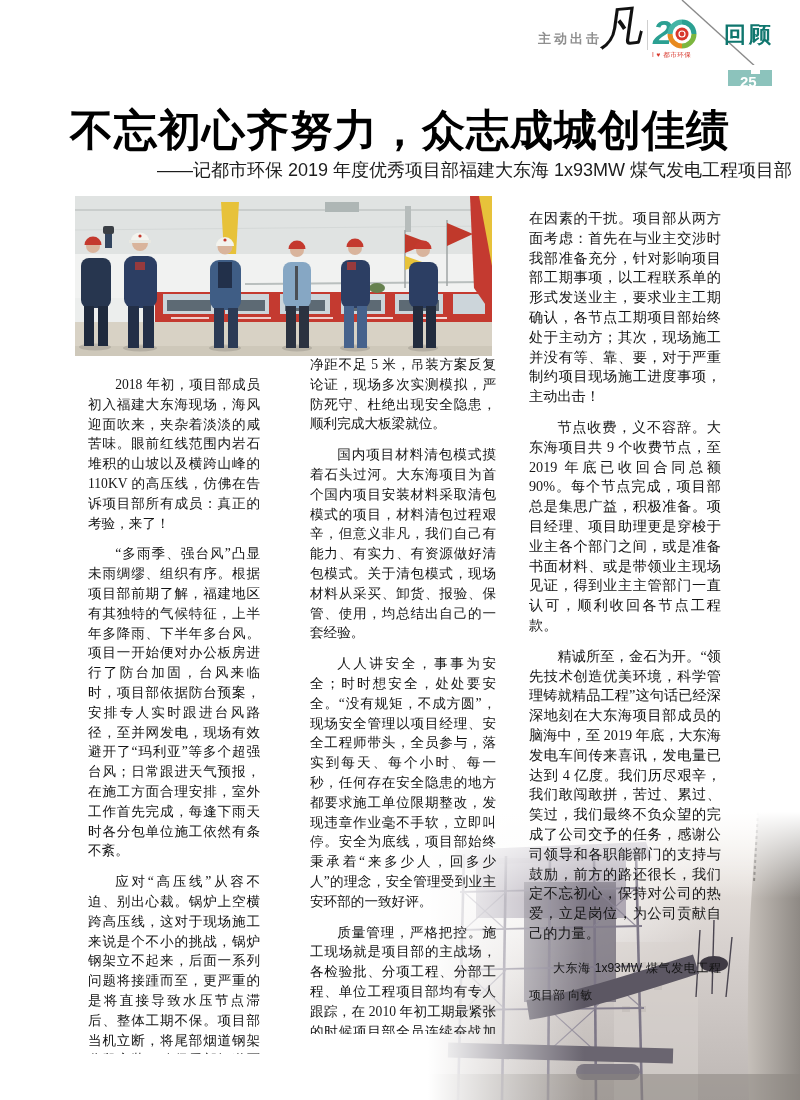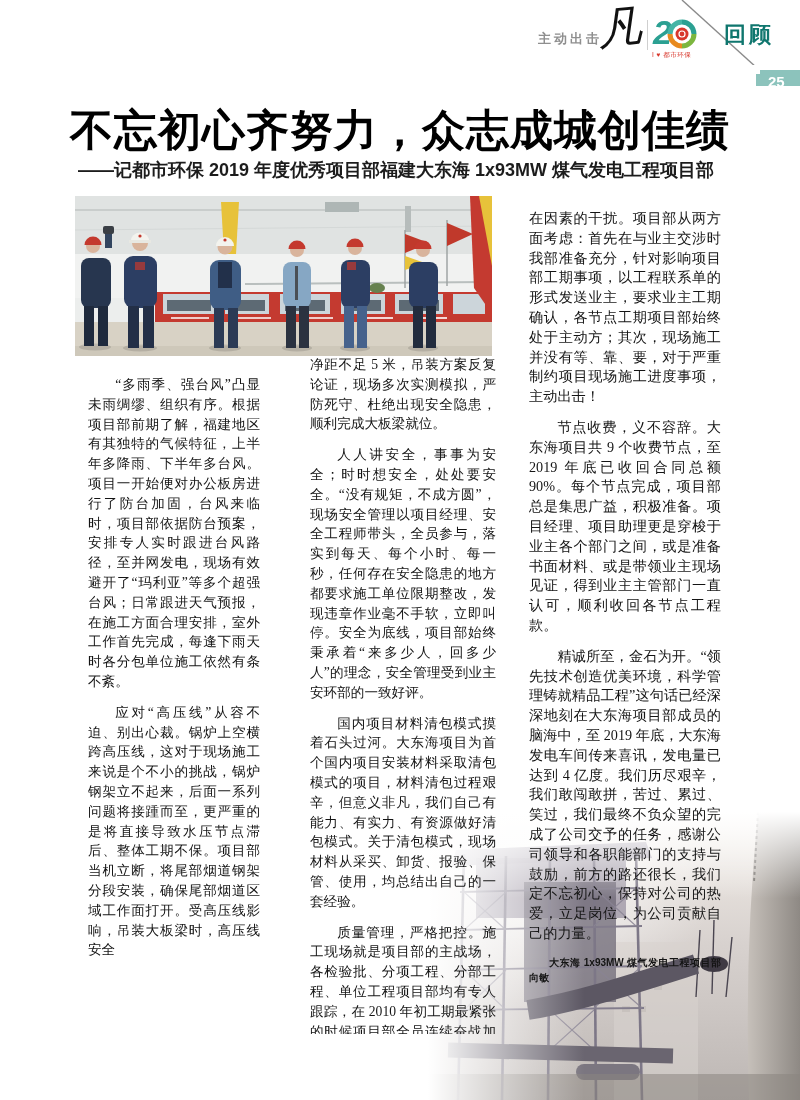--- a/index.html
+++ b/index.html
@@ -13,43 +13,43 @@
   .calligraphy{left:597px;top:6px;font-size:44px;font-style:italic;color:#111;
       transform:rotate(-6deg);font-family:"DejaVu Serif",serif;line-height:1;}
   .mast-divider{left:647px;top:20px;width:1px;height:30px;background:#cfcfcf;}
   .logo20{left:652px;top:13px;width:46px;height:40px;}
   .logo20 text{font-family:"Liberation Sans",sans-serif;font-weight:bold;}
   .tagline{left:652px;top:51px;font-family:"Liberation Sans",sans-serif;
       font-size:6.5px;color:#d8372c;letter-spacing:.5px;}
   .corner-line{left:678px;top:0;width:82px;height:72px;}
   .section-label{left:724px;top:20px;font-family:"Liberation Sans",sans-serif;
       font-weight:bold;font-size:22px;color:#0f766e;letter-spacing:3px;}
-  .page-tab{left:756px;top:70px;width:44px;height:16px;background:#8cc3bc;
+  .page-tab{left:728px;top:70px;width:44px;height:16px;background:#8cc3bc;
       font-family:"Liberation Sans",sans-serif;font-weight:bold;font-size:15px;
       color:#ffffff;line-height:24px;padding-left:12px;box-sizing:border-box;}
   .page-notch{left:751px;top:65px;width:9px;height:9px;background:#ffffff;}
 
   
   .title{left:0;right:0;top:102px;text-align:center;
       font-family:"Liberation Sans","DejaVu Sans",sans-serif;font-weight:bold;
       font-size:43px;color:#000;letter-spacing:1px;}
-  .subtitle{left:0;right:8px;top:158px;text-align:center;
-      font-family:"Liberation Sans","DejaVu Sans",sans-serif;font-weight:bold;
+  .subtitle{left:0;right:8px;top:158px;text-align:right;
+      font-family:"Liberation Sans","DejaVu Sans",sans-serif;font-weight:normal;
       font-size:18px;color:#1c1c1c;}
 
   
   .col{font-size:13.6px;line-height:19.8px;text-align:justify;z-index:2;}
   .col p{margin:11px;}
   .p-ind{text-indent:2em;}
   .p-cont{text-indent:0;}
   .col1{left:77px;top:364px;width:194px;height:690px;overflow:hidden;}
   .col2{left:299px;top:344px;width:208px;height:690px;overflow:hidden;}
   .col3{left:518px;top:198px;width:214px;font-size:14.2px;}
   .byline{margin-top:3px;font-family:"Liberation Sans",sans-serif;
-      font-weight:bold;font-size:10px;text-indent:2em;line-height:15px;}
+      font-weight:normal;font-size:12px;text-indent:2em;line-height:27px;}
 
   .photo{left:75px;top:196px;width:417px;height:160px;}
   .plant{left:428px;top:812px;width:372px;height:288px;z-index:1;}
 </style>
 </head>
 <body>
 
 <div id="page">
 
   <div class="abs masthead-title">主动出击</div>
@@ -186,28 +186,29 @@
         <rect x="334" y="66" width="29" height="46" rx="8" fill="#2c3e63"></rect>
         <rect x="338" y="110" width="10" height="42" fill="#222c3e"></rect>
           <rect x="351" y="110" width="10" height="42" fill="#222c3e"></rect>
         <circle cx="348" cy="54" r="7" fill="#d9b49c"></circle>
         <path d="M339.5 53 a8.5 8.5 0 0 1 17 0 z" fill="#c4392e"></path>
       </g>
     </g>
   </svg>
 
   <div class="abs col col1">
+    <p class="p-ind">2018 年初，项目部成员初入福建大东海现场，海风迎面吹来，夹杂着淡淡的咸苦味。眼前红线范围内岩石堆积的山坡以及横跨山峰的 110KV 的高压线，仿佛在告诉项目部所有成员：真正的考验，来了！</p>
     <p class="p-ind">“多雨季、强台风”凸显未雨绸缪、组织有序。根据项目部前期了解，福建地区有其独特的气候特征，上半年多降雨、下半年多台风。项目一开始便对办公板房进行了防台加固，台风来临时，项目部依据防台预案，安排专人实时跟进台风路径，至并网发电，现场有效避开了“玛利亚”等多个超强台风；日常跟进天气预报，在施工方面合理安排，室外工作首先完成，每逢下雨天时各分包单位施工依然有条不紊。</p>
     <p class="p-ind">应对“高压线”从容不迫、别出心裁。锅炉上空横跨高压线，这对于现场施工来说是个不小的挑战，锅炉钢架立不起来，后面一系列问题将接踵而至，更严重的是将直接导致水压节点滞后、整体工期不保。项目部当机立断，将尾部烟道钢架分段安装，确保尾部烟道区域工作面打开。受高压线影响，吊装大板梁时，高压线安全</p>
   </div>
 
   <div class="abs col col2">
     <p class="p-cont">净距不足 5 米，吊装方案反复论证，现场多次实测模拟，严防死守、杜绝出现安全隐患，顺利完成大板梁就位。</p>
+    <p class="p-ind">国内项目材料清包模式摸着石头过河。大东海项目为首个国内项目安装材料采取清包模式的项目，材料清包过程艰辛，但意义非凡，我们自己有能力、有实力、有资源做好清包模式。关于清包模式，现场材料从采买、卸货、报验、保管、使用，均总结出自己的一套经验。</p>
     <p class="p-ind">人人讲安全，事事为安全；时时想安全，处处要安全。“没有规矩，不成方圆”，现场安全管理以项目经理、安全工程师带头，全员参与，落实到每天、每个小时、每一秒，任何存在安全隐患的地方都要求施工单位限期整改，发现违章作业毫不手软，立即叫停。安全为底线，项目部始终秉承着“来多少人，回多少人”的理念，安全管理受到业主安环部的一致好评。</p>
-    <p class="p-ind">国内项目材料清包模式摸着石头过河。大东海项目为首个国内项目安装材料采取清包模式的项目，材料清包过程艰辛，但意义非凡，我们自己有能力、有实力、有资源做好清包模式。关于清包模式，现场材料从采买、卸货、报验、保管、使用，均总结出自己的一套经验。</p>
     <p class="p-ind">质量管理，严格把控。施工现场就是项目部的主战场，各检验批、分项工程、分部工程、单位工程项目部均有专人跟踪，在 2010 年初工期最紧张的时候项目部全员连续奋战加班近一个月，所有施工质量均为现场见证，水压一次成功、冲转一次成功、并网一次成功就是对项目部这群好男儿最好的回报！</p>
     <p class="p-ind">工期保护，有理有据。从项目开工开始，项目现场施工受到各方面外</p>
   </div>
 
   <div class="abs col col3">
     <p class="p-cont">在因素的干扰。项目部从两方面考虑：首先在与业主交涉时我部准备充分，针对影响项目部工期事项，以工程联系单的形式发送业主，要求业主工期确认，各节点工期项目部始终处于主动方；其次，现场施工并没有等、靠、要，对于严重制约项目现场施工进度事项，主动出击！</p>
     <p class="p-ind">节点收费，义不容辞。大东海项目共 9 个收费节点，至 2019 年底已收回合同总额 90%。每个节点完成，项目部总是集思广益，积极准备。项目经理、项目助理更是穿梭于业主各个部门之间，或是准备书面材料、或是带领业主现场见证，得到业主主管部门一直认可，顺利收回各节点工程款。</p>
     <p class="p-ind">精诚所至，金石为开。“领先技术创造优美环境，科学管理铸就精品工程”这句话已经深深地刻在大东海项目部成员的脑海中，至 2019 年底，大东海发电车间传来喜讯，发电量已达到 4 亿度。我们历尽艰辛，我们敢闯敢拼，苦过、累过、笑过，我们最终不负众望的完成了公司交予的任务，感谢公司领导和各职能部门的支持与鼓励，前方的路还很长，我们定不忘初心，保持对公司的热爱，立足岗位，为公司贡献自己的力量。</p>
     <p class="byline">大东海 1x93MW 煤气发电工程项目部 向敏</p>
   </div>

